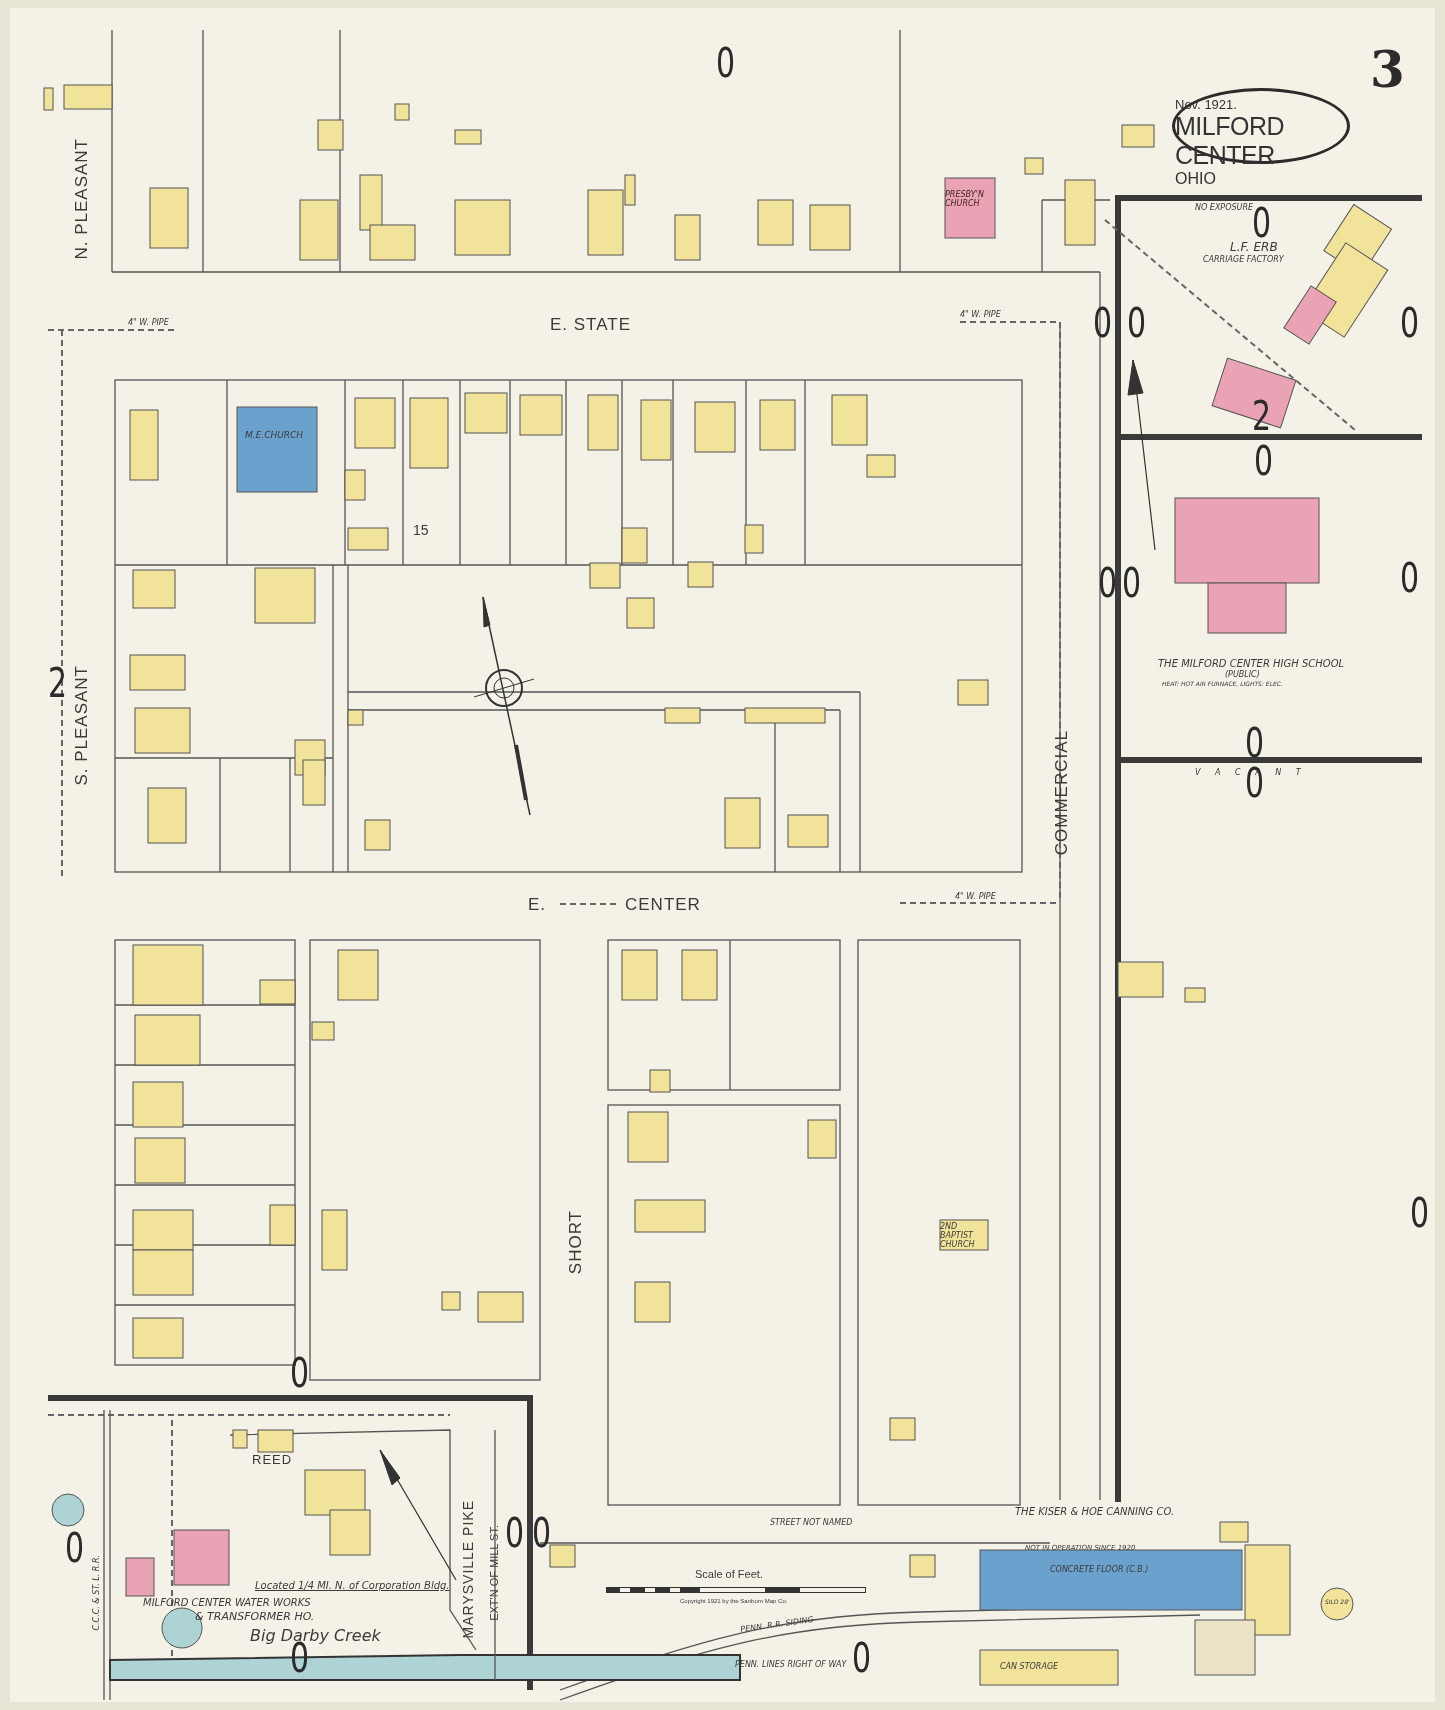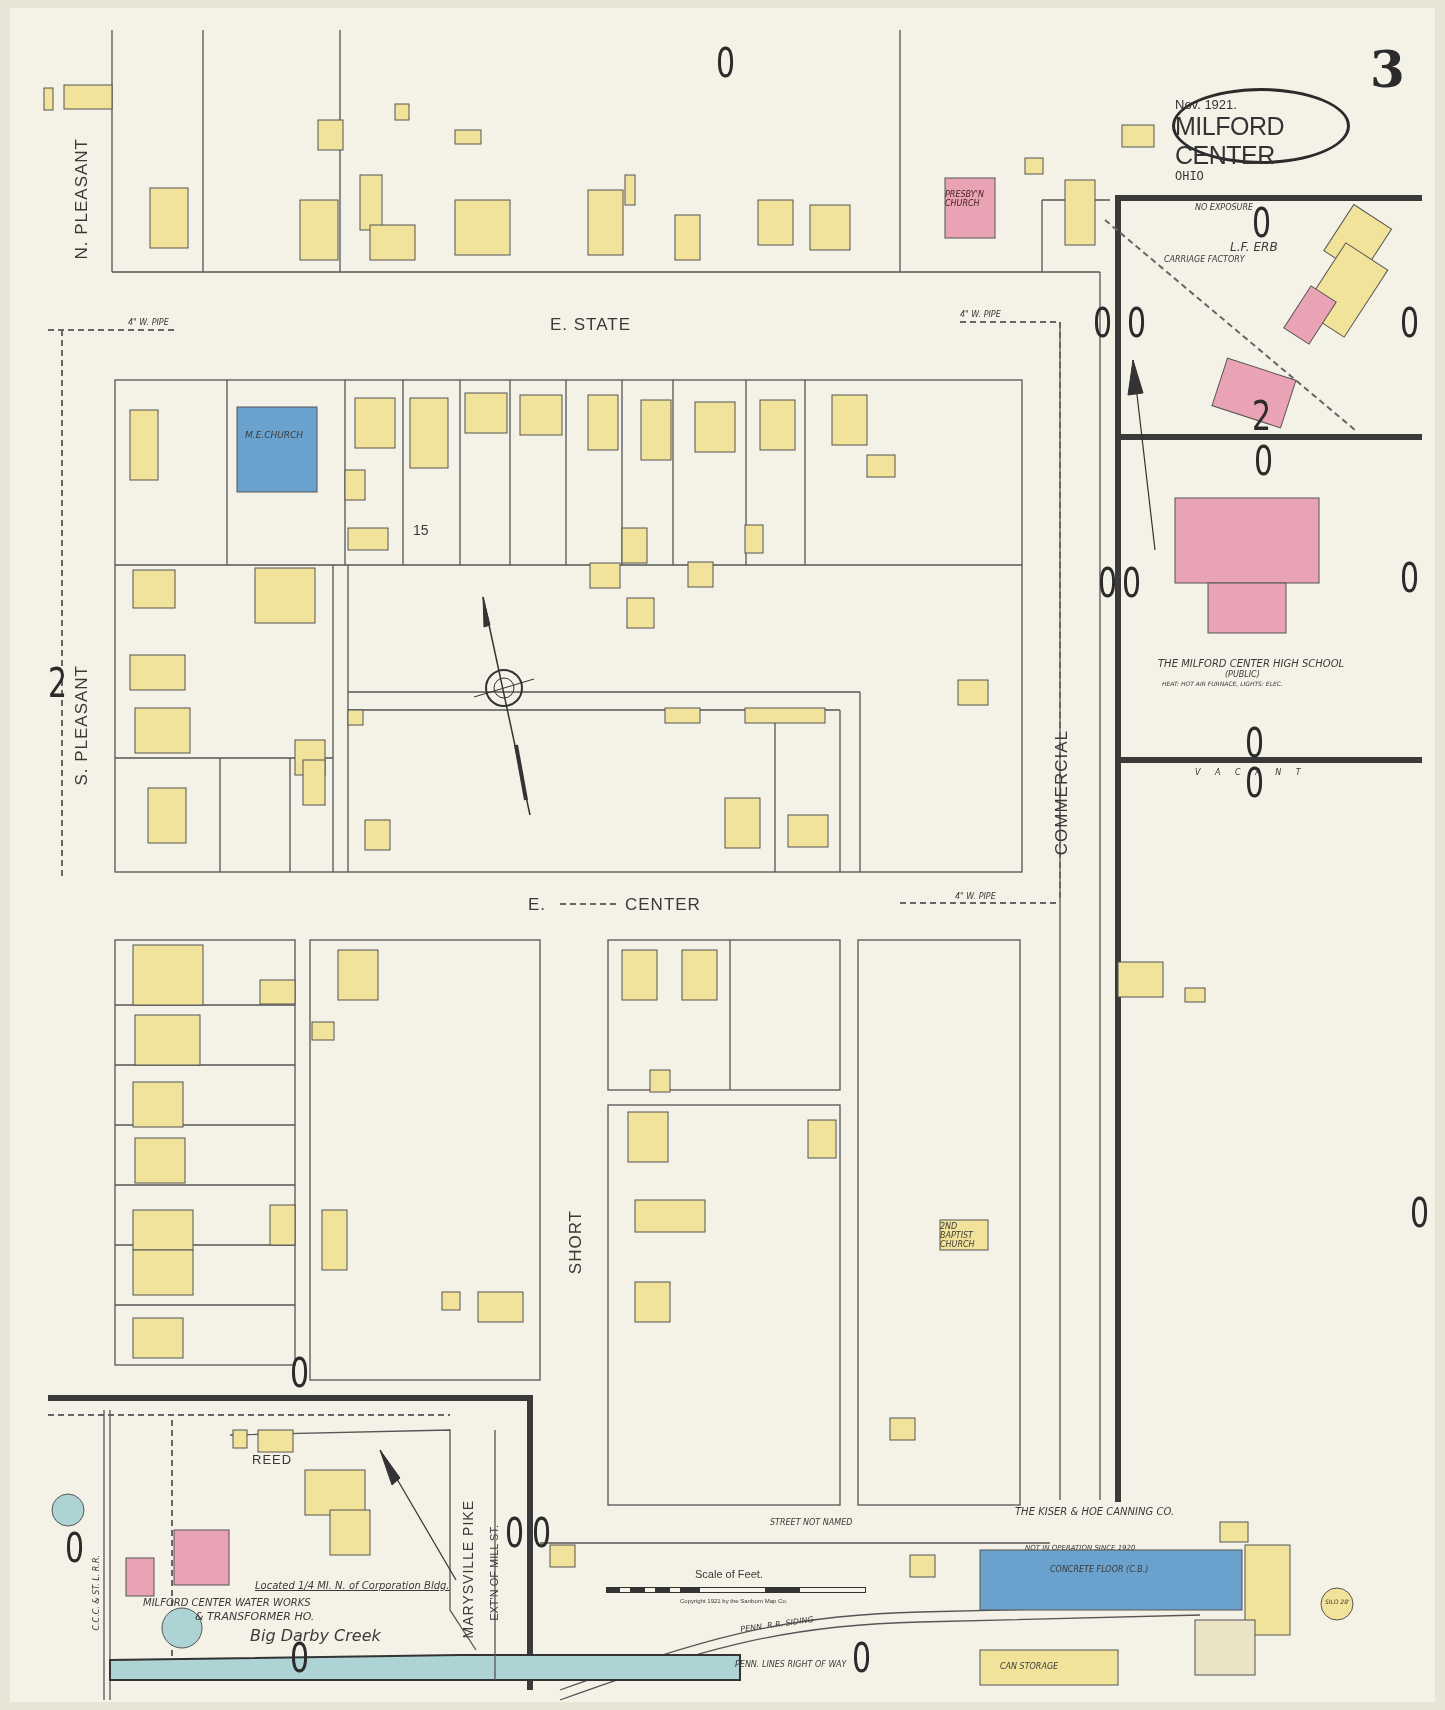--- a/index.html
+++ b/index.html
@@ -239,41 +239,41 @@
     <rect x="645" y="1588" width="10" height="4" fill="#f4f1e6"></rect>
     <rect x="670" y="1588" width="10" height="4" fill="#f4f1e6"></rect>
     <rect x="700" y="1588" width="65" height="4" fill="#f4f1e6"></rect>
     <rect x="800" y="1588" width="65" height="4" fill="#f4f1e6"></rect>
   </g>
 </svg>
 
 <div class="title-oval">
   <div style="font-size:13px;margin-top:6px;">Nov. 1921.</div>
   <div style="font-size:25px;letter-spacing:-0.5px;">MILFORD CENTER</div>
-  <div style="font-size:12px;font-family:Liberation Mono, monospace;">OHIO</div>
+  <div style="font-size:16px;">OHIO</div>
 </div>
 <div class="sheet-num">3</div>
 
 <div class="lbl street street-v" style="left:72px;top:138px;">N. PLEASANT</div>
 <div class="lbl street street-v" style="left:72px;top:665px;">S. PLEASANT</div>
 <div class="lbl street" style="left:550px;top:315px;">E. STATE</div>
 <div class="lbl street" style="left:528px;top:895px;">E.</div>
 <div class="lbl street" style="left:625px;top:895px;">CENTER</div>
 <div class="lbl street street-v" style="left:1052px;top:730px;">COMMERCIAL</div>
 <div class="lbl street street-v" style="left:566px;top:1210px;">SHORT</div>
 <div class="lbl street" style="left:240px;top:1452px;font-size:13px;margin-left:12px;">REED</div>
 <div class="lbl street street-v" style="left:460px;top:1500px;font-size:14px;">MARYSVILLE PIKE</div>
 <div class="lbl street-v" style="position:absolute;left:488px;top:1525px;font-size:11px;">EXT'N OF MILL ST.</div>
 <div class="lbl ital small" style="left:770px;top:1518px;">STREET NOT NAMED</div>
 <div class="lbl ital" style="left:250px;top:1626px;font-size:16px;">Big Darby Creek</div>
 
 <div class="lbl ital" style="left:245px;top:430px;font-size:9px;">M.E.CHURCH</div>
 <div class="lbl ital small" style="left:945px;top:190px;white-space:normal;width:26px;color:#422;">PRESBY'N CHURCH</div>
 <div class="lbl ital" style="left:1230px;top:240px;font-size:12px;">L.F. ERB</div>
-<div class="lbl ital small" style="left:1164px;top:255px;">CARRIAGE FACTORY</div>
+<div class="lbl ital small" style="left:1203px;top:255px;">CARRIAGE FACTORY</div>
 <div class="lbl ital small" style="left:1195px;top:203px;">NO EXPOSURE</div>
 <div class="lbl ital small" style="left:1158px;top:658px;font-size:10px;">THE MILFORD CENTER HIGH SCHOOL</div>
 <div class="lbl ital small" style="left:1225px;top:670px;">(PUBLIC)</div>
 <div class="lbl ital small" style="left:1162px;top:680px;font-size:6px;">HEAT: HOT AIR FURNACE, LIGHTS: ELEC.</div>
 <div class="lbl ital small" style="left:940px;top:1222px;white-space:normal;width:50px;">2ND BAPTIST CHURCH</div>
 <div class="lbl ital" style="left:1015px;top:1506px;font-size:10px;">THE KISER &amp; HOE CANNING CO.</div>
 <div class="lbl ital small" style="left:1025px;top:1518px;font-size:7px;margin-top:26px;">NOT IN OPERATION SINCE 1920</div>
 <div class="lbl ital small" style="left:1050px;top:1565px;">CONCRETE FLOOR (C.B.)</div>
 <div class="lbl ital small" style="left:1000px;top:1662px;">CAN STORAGE</div>
 <div class="lbl ital small" style="left:1325px;top:1598px;font-size:6px;">SILO 28'</div>

